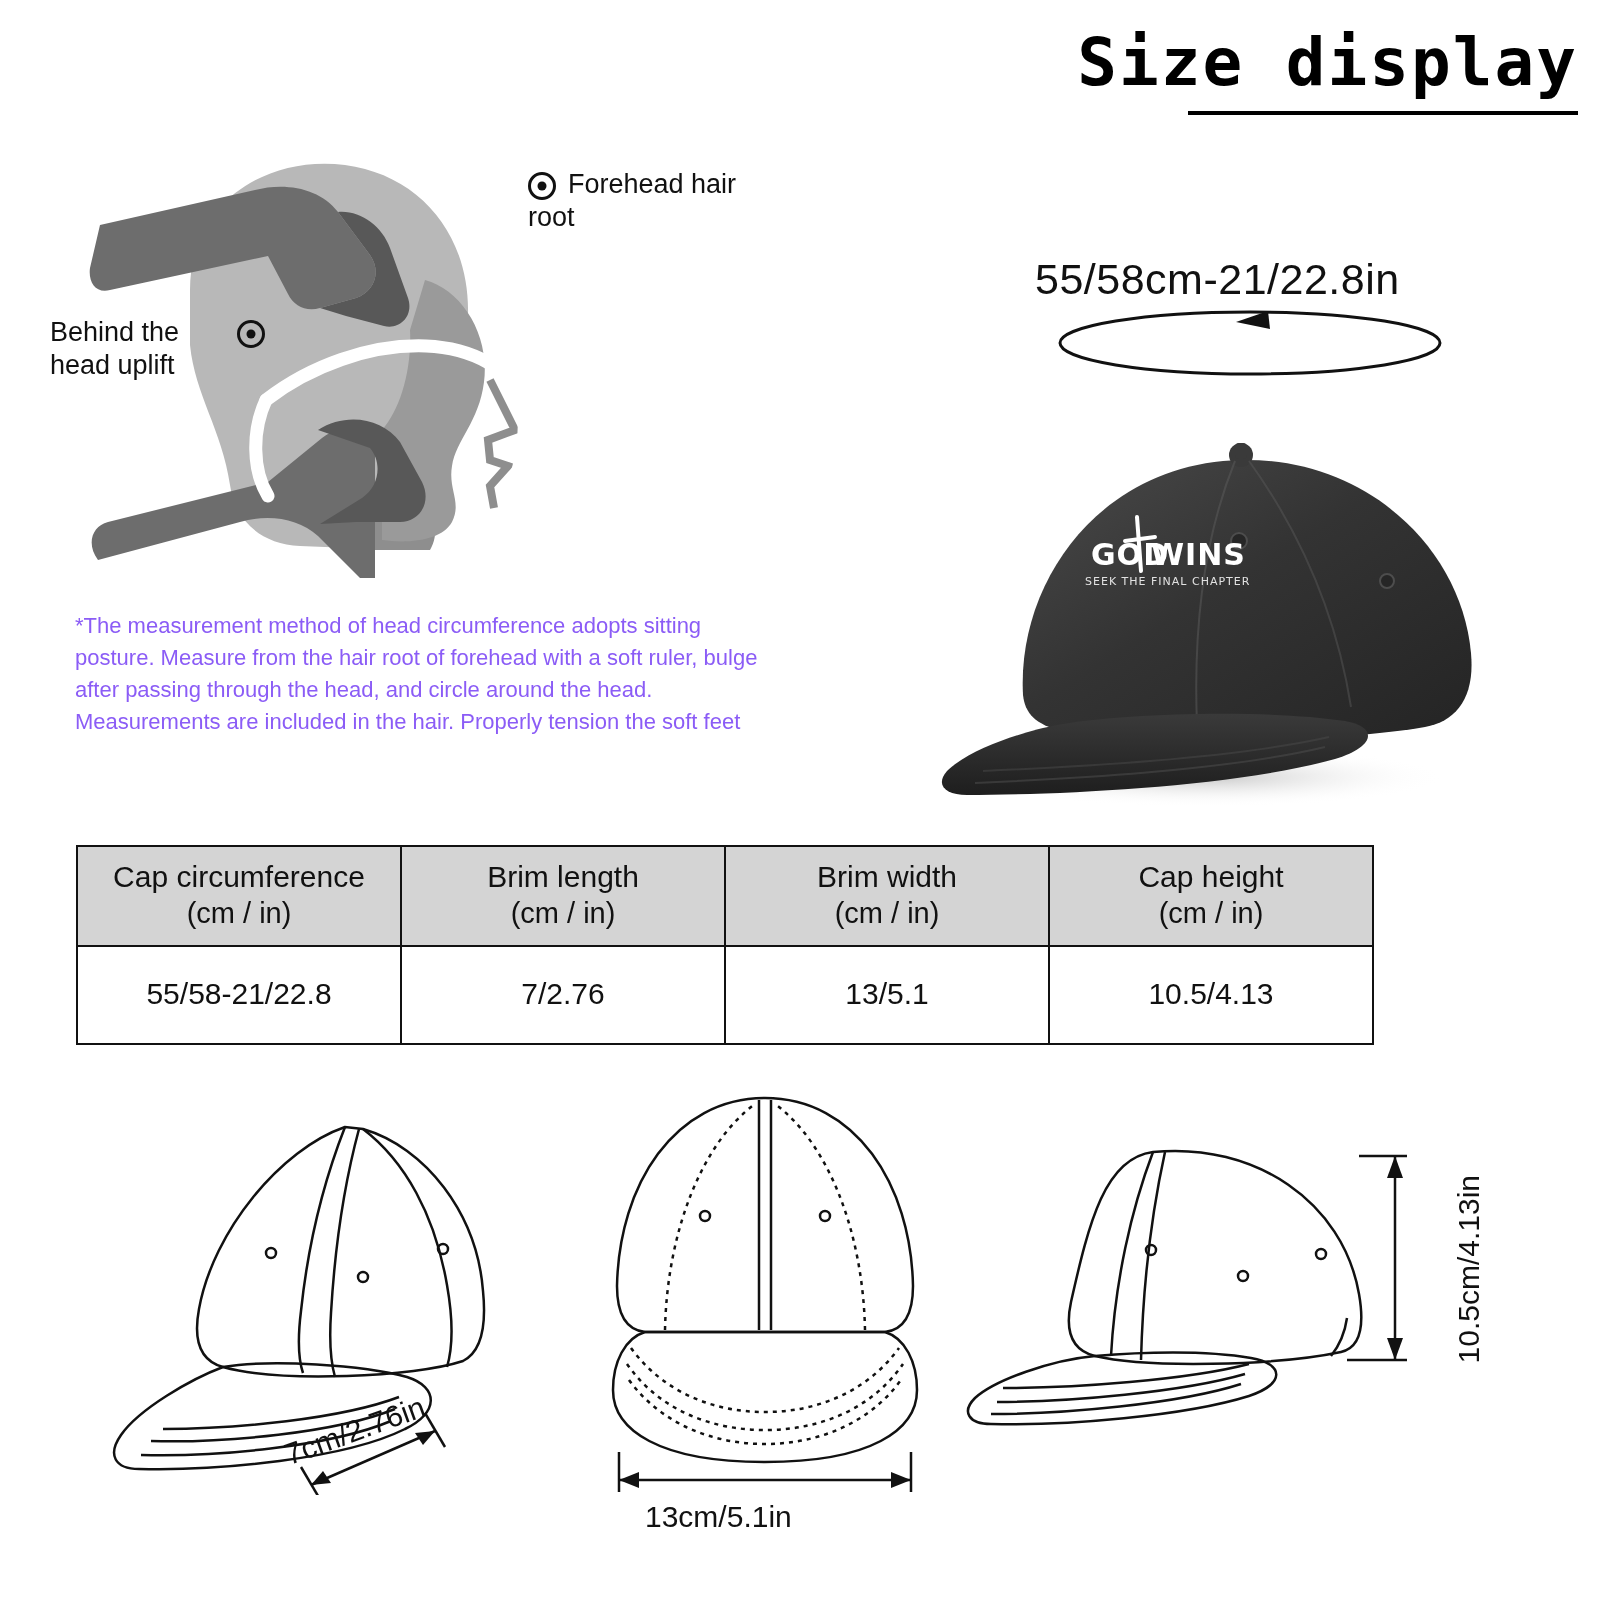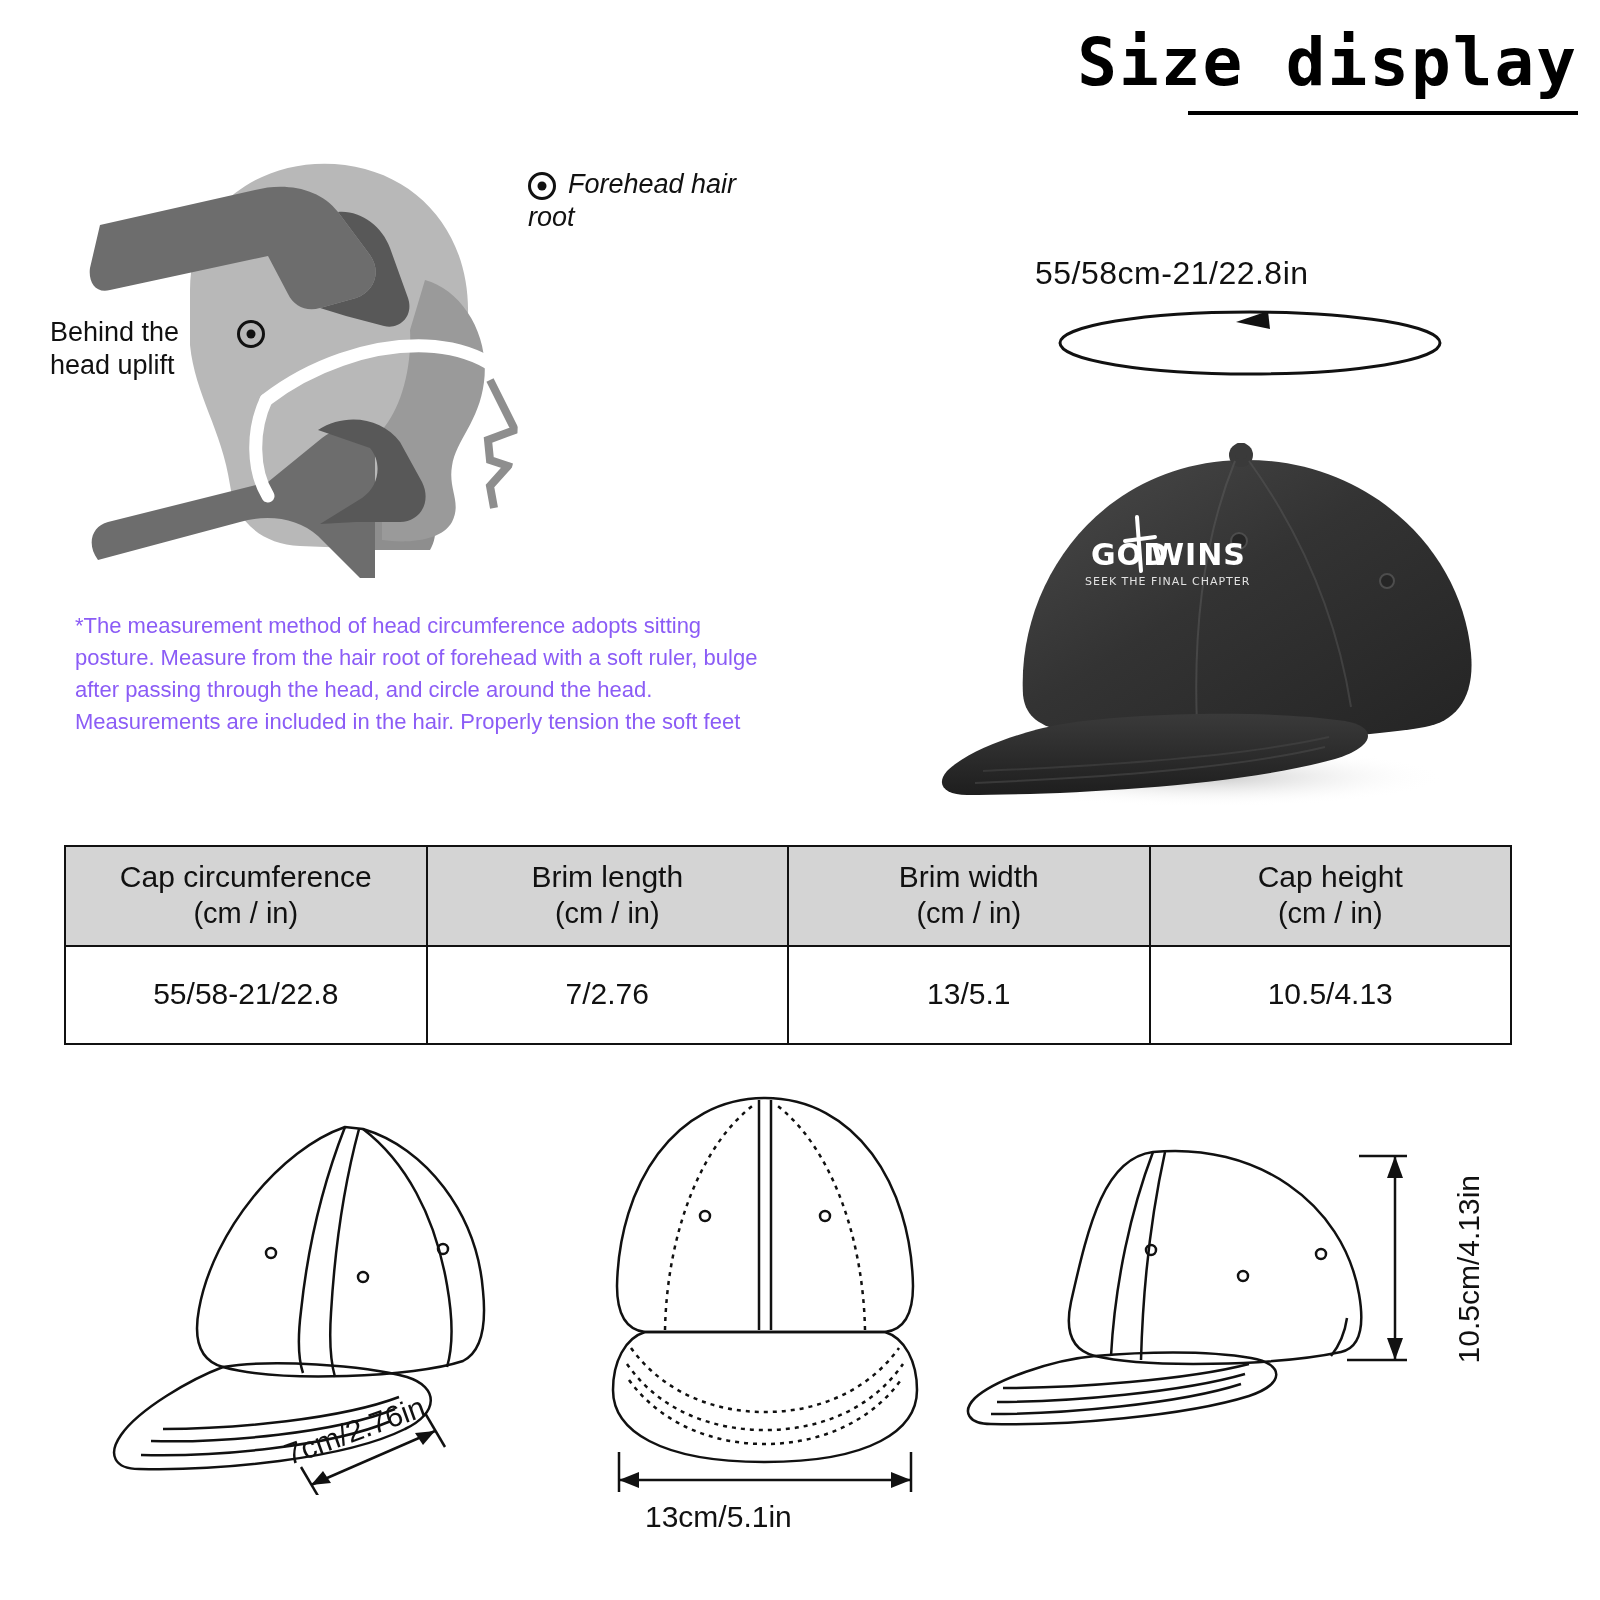--- a/index.html
+++ b/index.html
@@ -49,21 +49,21 @@
     height: 450px;
   }
   .head-illu svg { display: block; }
 
   .callout {
     position: absolute;
     font-size: 27px;
     line-height: 1.22;
     color: #111;
   }
-  .callout.forehead { left: 528px; top: 168px; width: 260px; font-style: italic; }
+  .callout.forehead { left: 528px; top: 168px; width: 260px; }
   .callout.behind  { left: 50px;  top: 308px; width: 215px; text-align: left;}
   .dot-marker {
     display: inline-block;
     width: 22px; height: 22px;
     border: 3px solid #111;
     border-radius: 50%;
     position: relative;
     vertical-align: -3px;
   }
   .dot-marker::after {
@@ -87,21 +87,21 @@
     font-size: 22px;
     line-height: 1.45;
     color: #8b5cf6;
   }
 
   
   .circ-label {
     position: absolute;
     left: 1035px;
     top: 255px;
-    font-size: 32px;
+    font-size: 43px;
     color: #111;
     letter-spacing: 0.5px;
   }
   .ellipse-wrap {
     position: absolute;
     left: 1050px;
     top: 305px;
     width: 400px;
     height: 75px;
   }
@@ -109,23 +109,23 @@
     position: absolute;
     left: 905px;
     top: 395px;
     width: 600px;
     height: 420px;
   }
 
   
   .spec-table {
     position: absolute;
-    left: 64px;
+    left: 76px;
     top: 845px;
-    width: 1448px;
+    width: 1298px;
     border-collapse: collapse;
     table-layout: fixed;
     border-radius: 25px;
   }
   .spec-table th, .spec-table td {
     border: 2px solid #111;
     text-align: center;
     color: #111;
   }
   .spec-table th {

